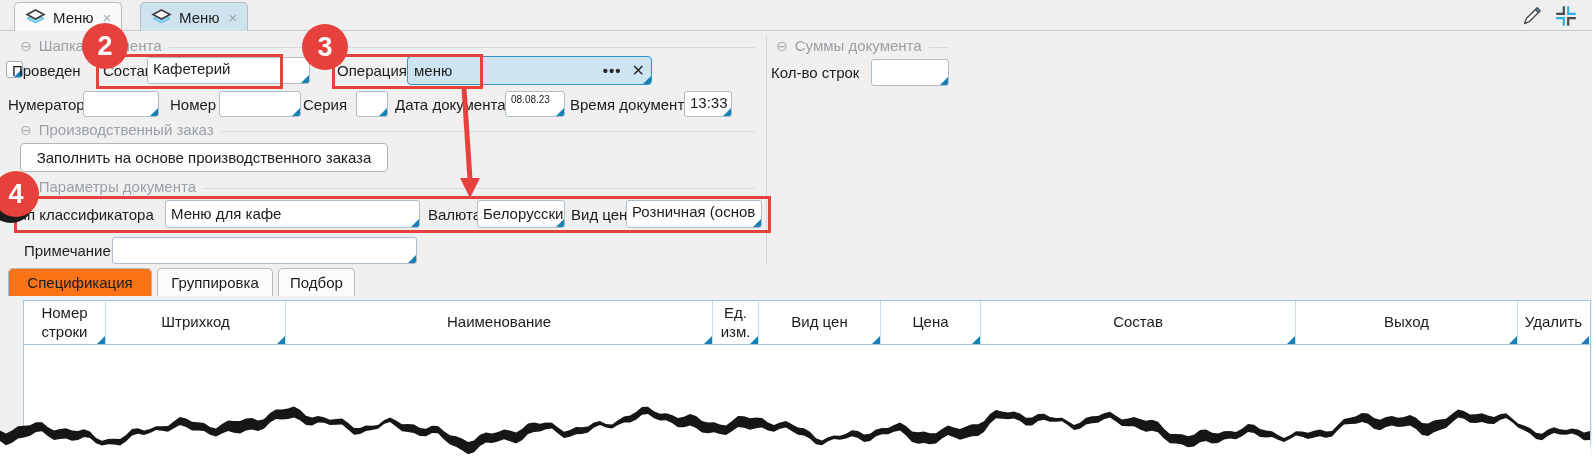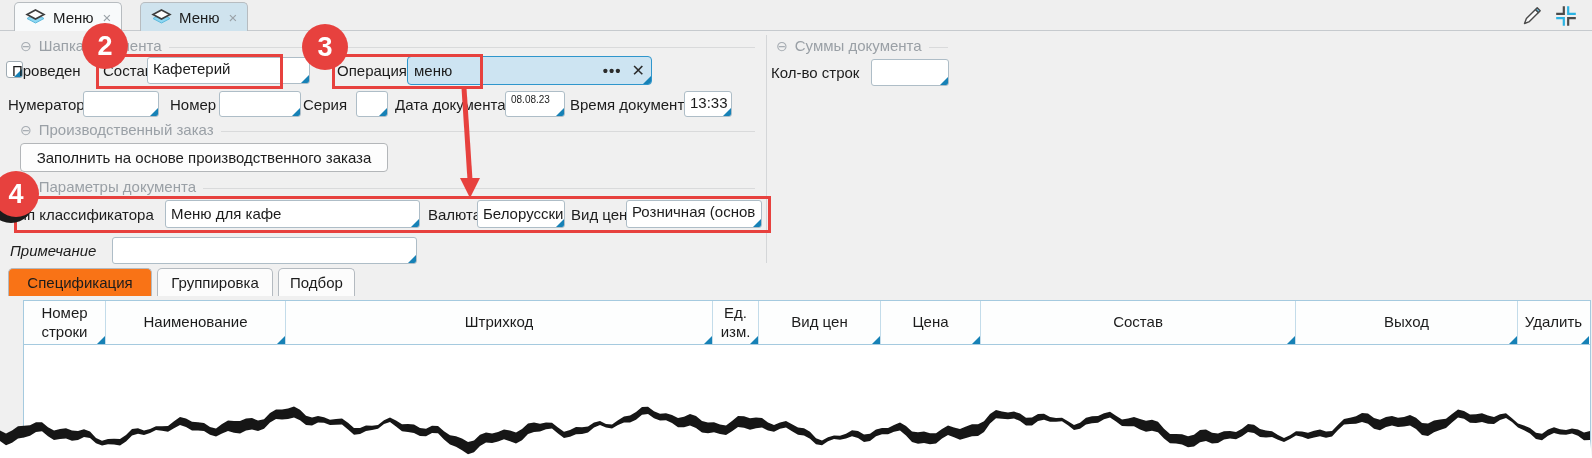--- a/index.html
+++ b/index.html
@@ -155,41 +155,41 @@
     <span class="line"></span>
   </div>
 
   <span class="lbl" style="left:10px; top:206px;">Тип классификатора</span>
   <div class="field" style="left:165px; top:200px; width:255px; height:28px; padding-top:4px;">Меню для кафе</div>
   <span class="lbl" style="left:428px; top:206px;">Валюта</span>
   <div class="field" style="left:477px; top:200px; width:88px; height:28px; padding-top:4px;">Белорусский</div>
   <span class="lbl" style="left:571px; top:206px;">Вид цен</span>
   <div class="field" style="left:626px; top:200px; width:136px; height:28px; ">Розничная (основ</div>
 
-  <span class="lbl" style="left:10px; top:242px;font-style:italic;">Примечание</span>
+  <span class="lbl" style="left:24px; top:242px;">Примечание</span>
   <div class="field" style="left:112px; top:237px; width:305px; height:27px;"></div>
 
   <div class="vdivider" style="left:766px; top:35px; height:228px;"></div>
   <div class="grp" style="left:776px; top:37px; width:172px;">
     <span class="collapse">⊖</span>
     <span>Суммы документа</span>
     <span class="line"></span>
   </div>
   <span class="lbl" style="left:771px; top:64px;">Кол-во строк</span>
   <div class="field" style="left:871px; top:59px; width:78px; height:27px;"></div>
 
   <div class="spec-tab active" style="left:8px; width:144px;">Спецификация</div>
   <div class="spec-tab" style="left:157px; width:116px;">Группировка</div>
   <div class="spec-tab" style="left:278px; width:77px;">Подбор</div>
 
   <div class="grid">
     <div class="ghead">
       <div class="hcell">Номер строки</div>
+      <div class="hcell">Штрихкод</div>
       <div class="hcell">Наименование</div>
-      <div class="hcell">Штрихкод</div>
       <div class="hcell">Ед. изм.</div>
       <div class="hcell">Вид цен</div>
       <div class="hcell">Цена</div>
       <div class="hcell">Состав</div>
       <div class="hcell">Выход</div>
       <div class="hcell">Удалить</div>
     </div>
   </div>
 
   <svg class="tear" viewBox="0 0 1592 62">

